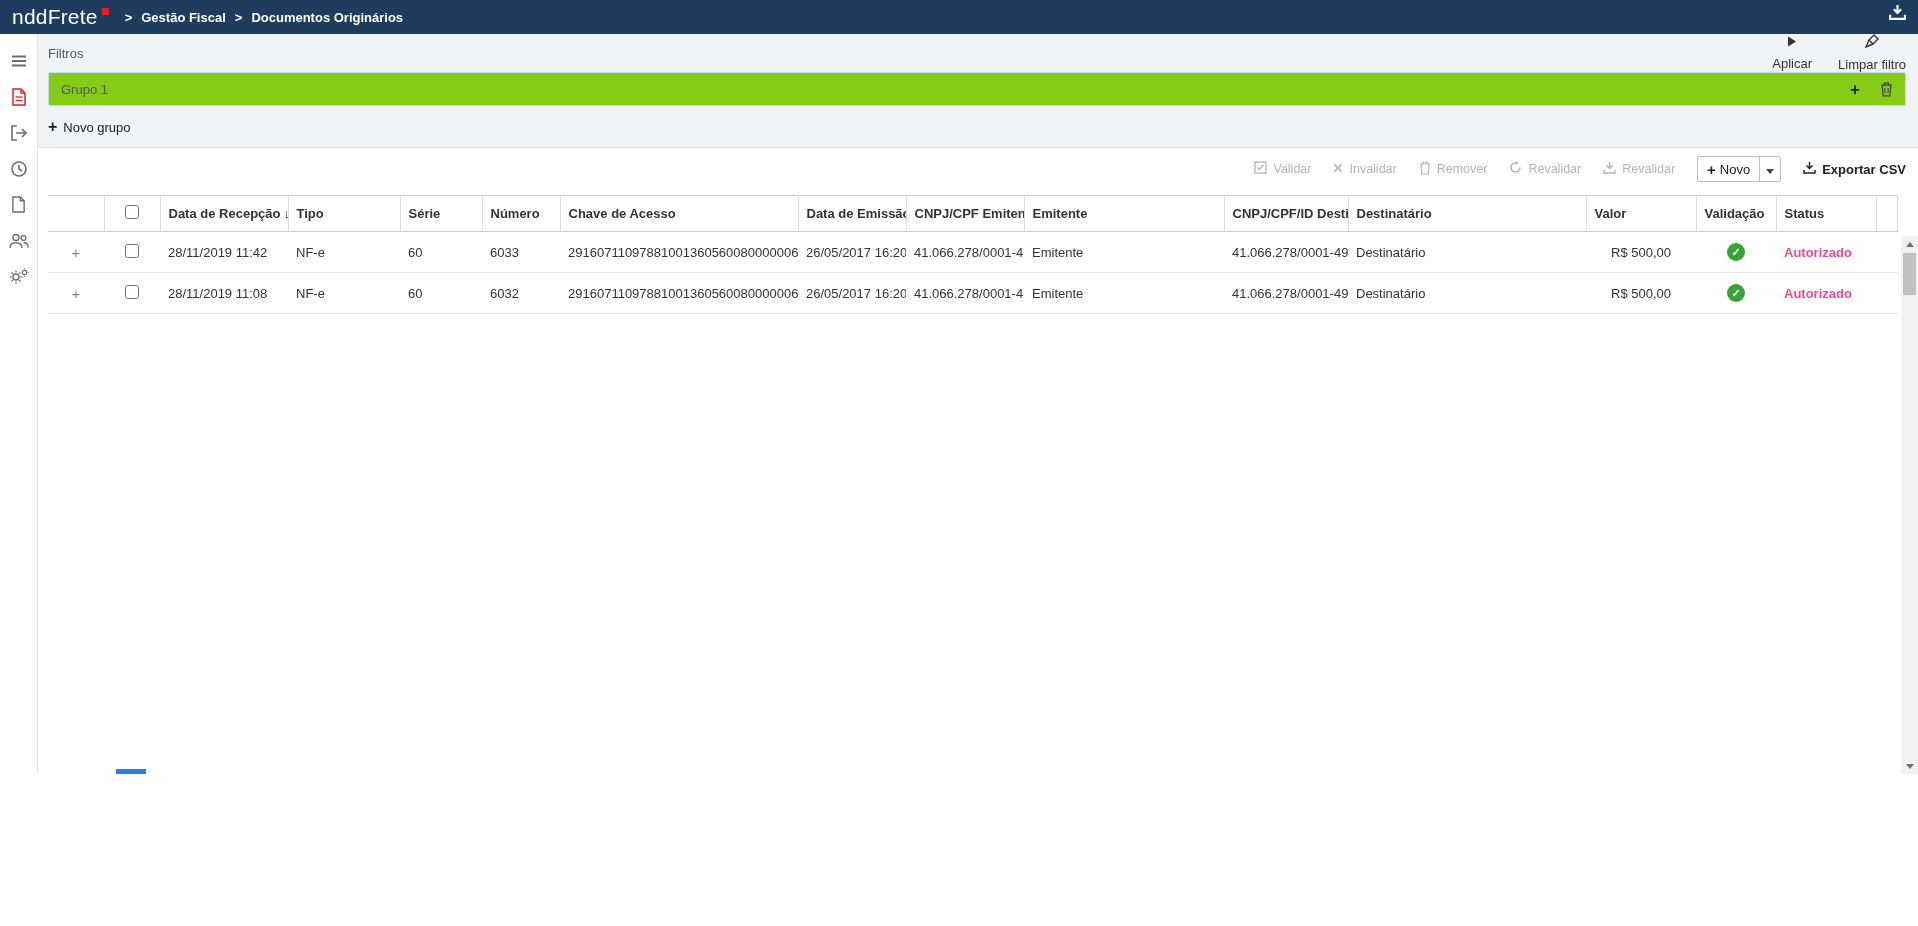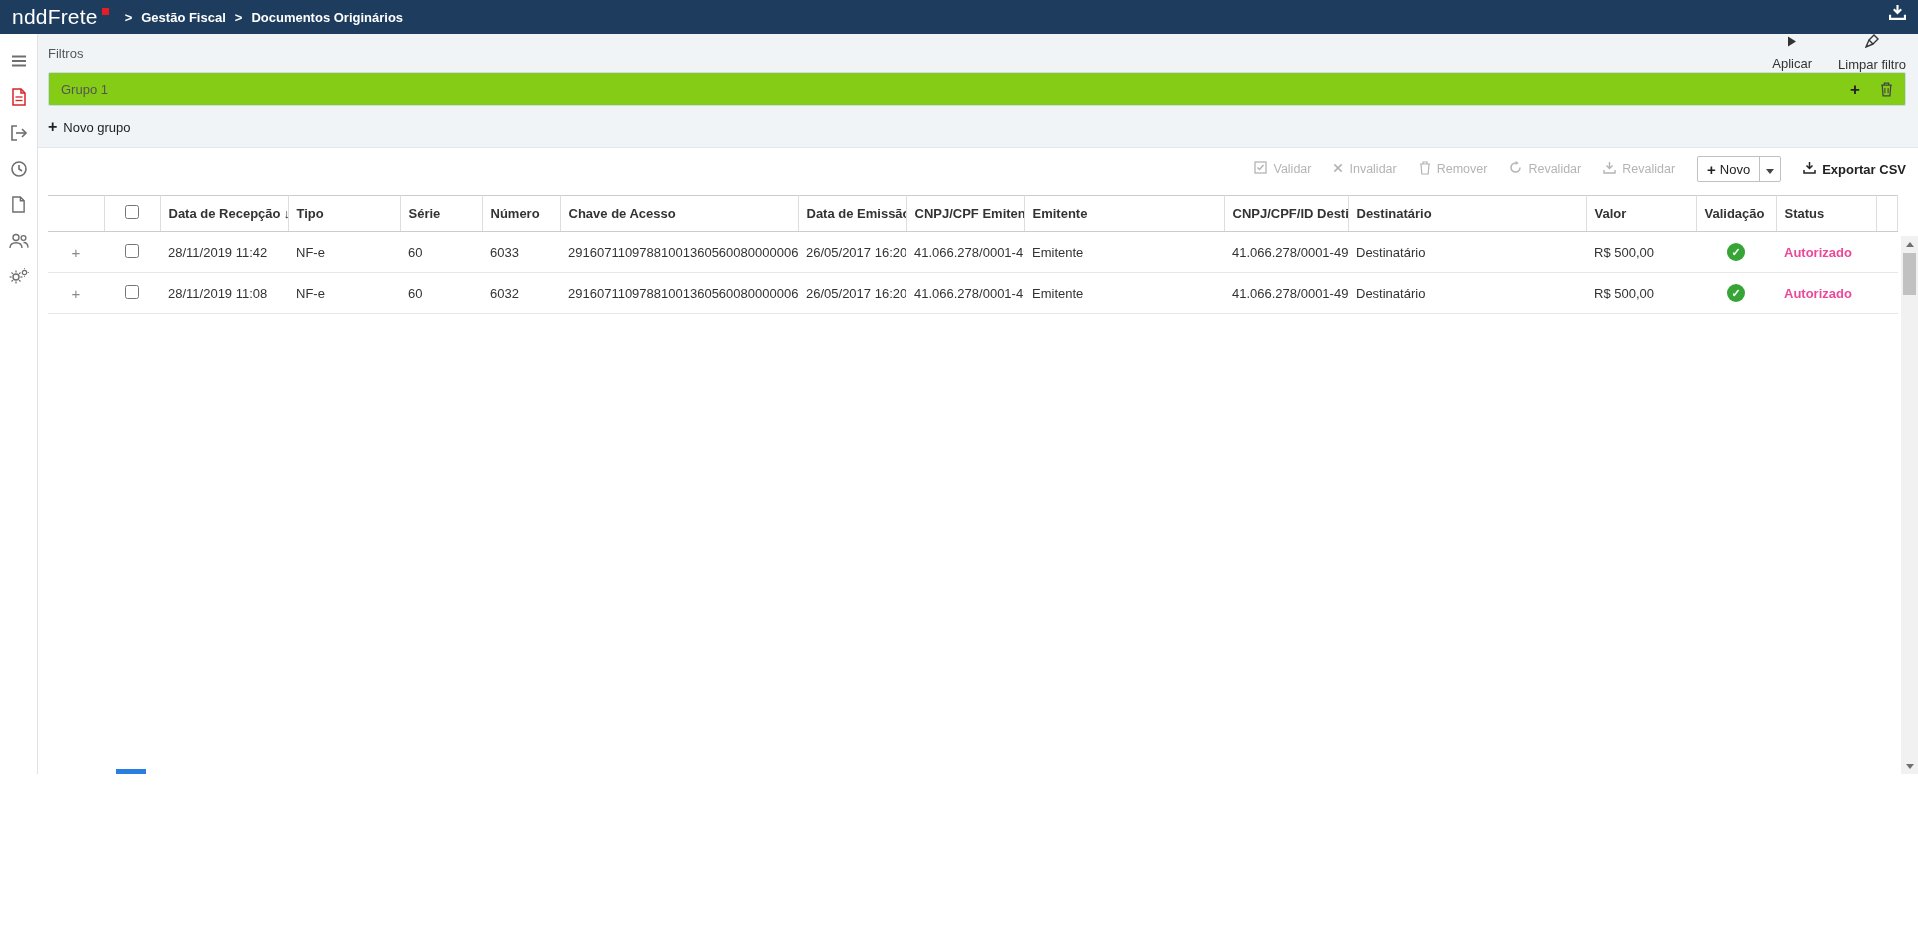--- a/index.html
+++ b/index.html
@@ -48,21 +48,21 @@
   .btn-novo-caret { display:flex; align-items:center; padding:0 6px; border-left:1px solid #c0c0c0; color:#444; }
   .export-csv { display:flex; align-items:flex-end; gap:6px; font-size:13px; font-weight:600; color:#222; cursor:pointer; }
 
   
   table { margin-top:12px; border-collapse:collapse; table-layout:fixed; width:1850px; }
   th { font-weight:bold; font-size:13px; text-align:left; padding:9px 8px; border-top:1px solid #ccc; border-bottom:1px solid #ccc; border-right:1px solid #ddd; white-space:nowrap; overflow:hidden; background:#fff; cursor:pointer; }
   td { font-size:13px; color:#333; padding:11px 8px; border-bottom:1px solid #e8e8e8; white-space:nowrap; overflow:hidden; }
   .c-exp { text-align:center; color:#8a8a8a; font-size:15px; cursor:pointer; }
   .c-chk { text-align:center; }
   .c-chk input { width:14px; height:14px; cursor:pointer; }
-  .c-valor { text-align:left; }
+  .c-valor { text-align:center; }
   .c-validacao { text-align:center; }
   .badge-ok { display:inline-flex; width:18px; height:18px; border-radius:50%; background:#36a536; color:#fff; align-items:center; justify-content:center; font-size:11px; font-weight:bold; vertical-align:middle; }
   .c-status { color:#ec4899; font-weight:600; }
   .sort-arrow { font-weight:bold; margin-left:3px; }
 
   
   .vscroll { position:absolute; right:0; top:202px; bottom:0; width:17px; background:#f1f1f1; }
   .vs-arrow { height:16px; display:flex; align-items:center; justify-content:center; color:#707070; cursor:pointer; }
   .vs-arrow svg { display:block; }
   .vs-thumb { position:absolute; top:17px; left:2px; right:2px; height:42px; background:#c1c1c1; cursor:grab; }

